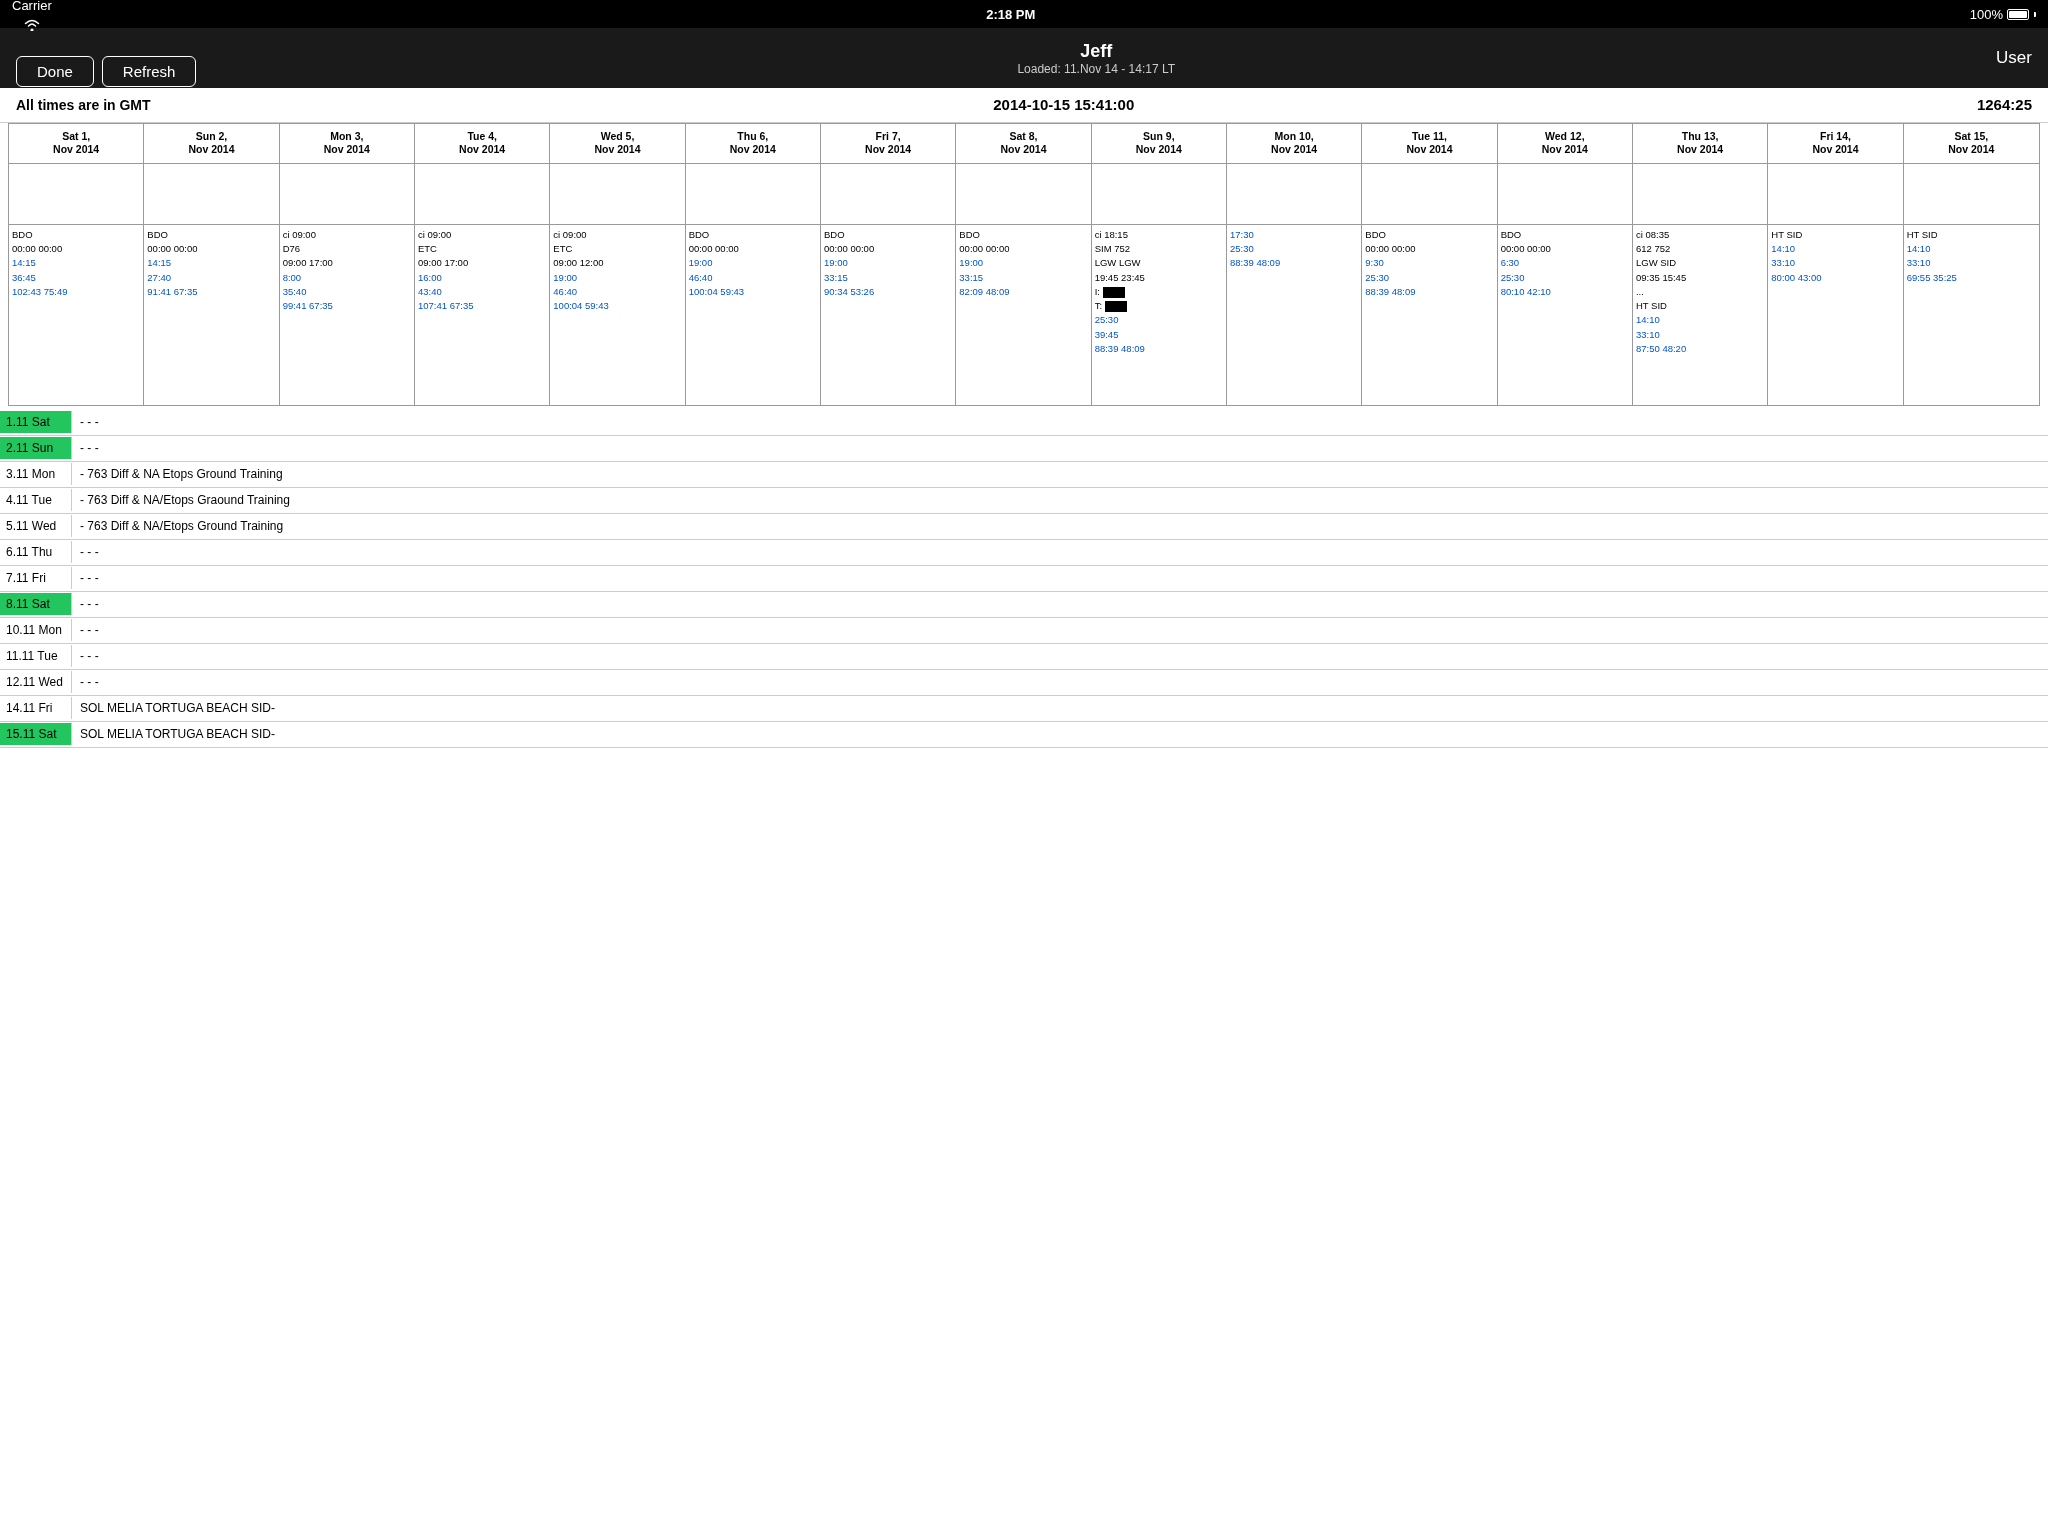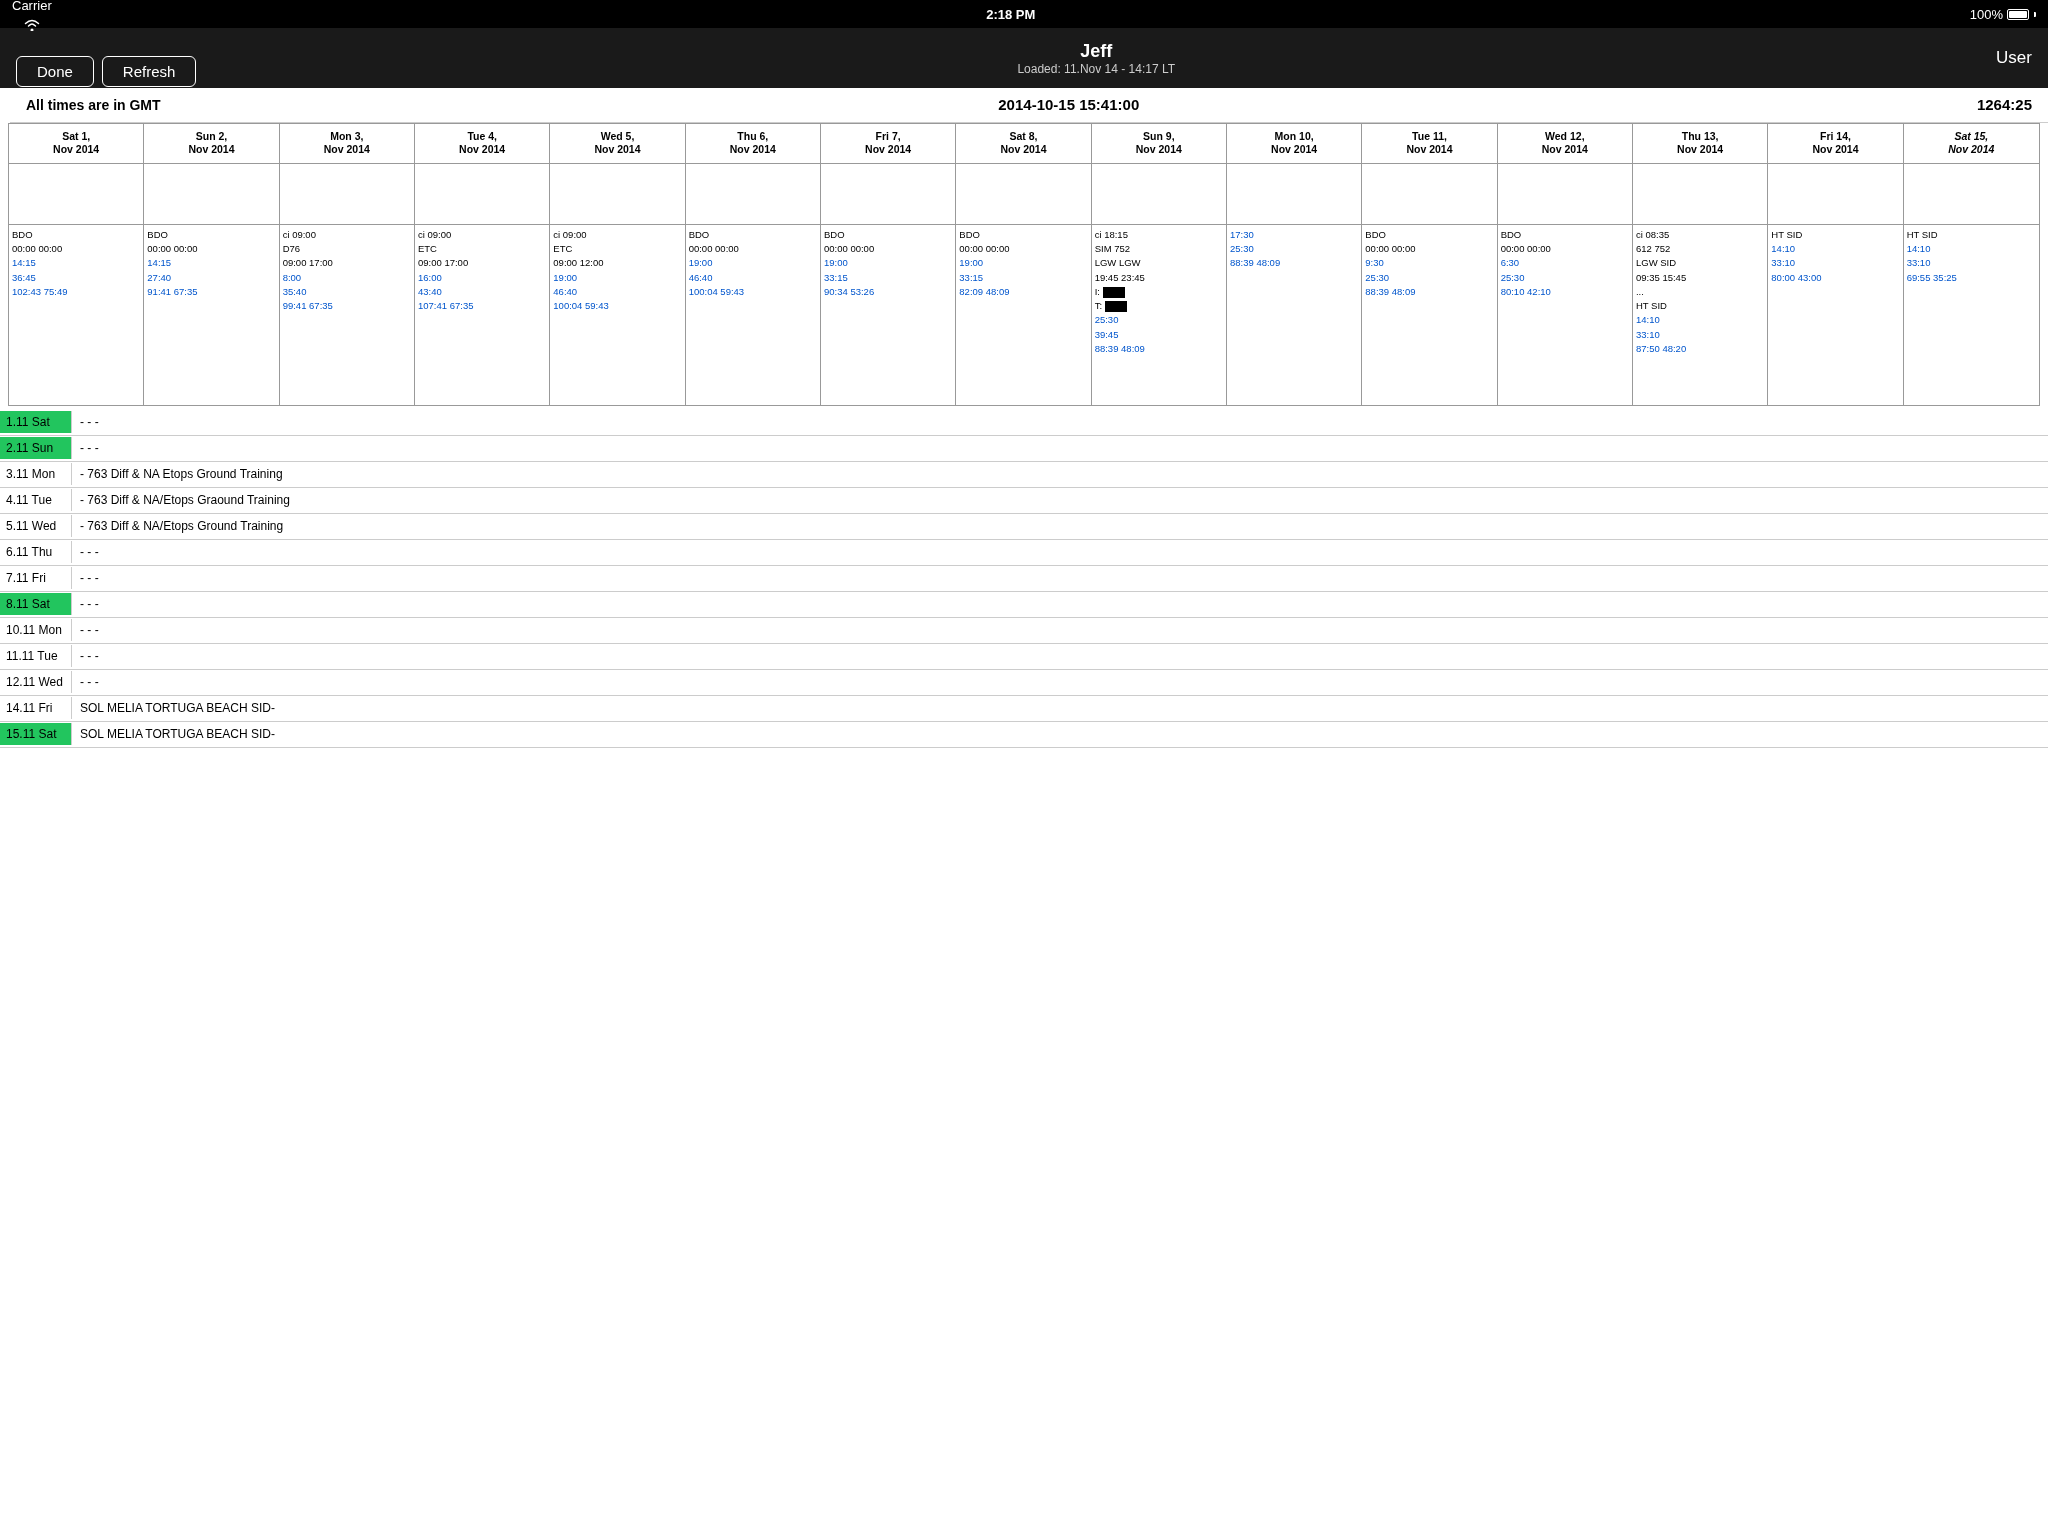--- a/index.html
+++ b/index.html
@@ -48,21 +48,20 @@
     .nav-subtitle { font-size: 12px; color: #ccc; }
     .nav-right { font-size: 17px; color: #fff; }
 
     
     .header-info {
       display: flex;
       justify-content: space-between;
       align-items: flex-start;
       padding: 8px 16px 6px;
       border-bottom: 1px solid #ccc;
-      margin-left: 10px;
     }
     .header-info-left { font-size: 14px; font-weight: bold; line-height: 1.4; }
     .header-info-center { font-size: 15px; font-weight: bold; }
     .header-info-right { font-size: 15px; font-weight: bold; }
 
     
     .calendar-section { padding: 0 8px; }
 
     .day-headers {
       display: grid;
@@ -71,21 +70,21 @@
       border-bottom: none;
     }
     .day-header {
       text-align: center;
       padding: 6px 2px;
       font-size: 10.5px;
       font-weight: bold;
       border-right: 1px solid #999;
       line-height: 1.3;
     }
-    .day-header:last-child { border-right: none; font-style: italic; }
+    .day-header:last-child { border-right: none; }
 
     
     .empty-row {
       display: grid;
       grid-template-columns: repeat(15, 1fr);
       border: 1px solid #999;
       border-bottom: none;
     }
     .empty-cell {
       height: 60px;

